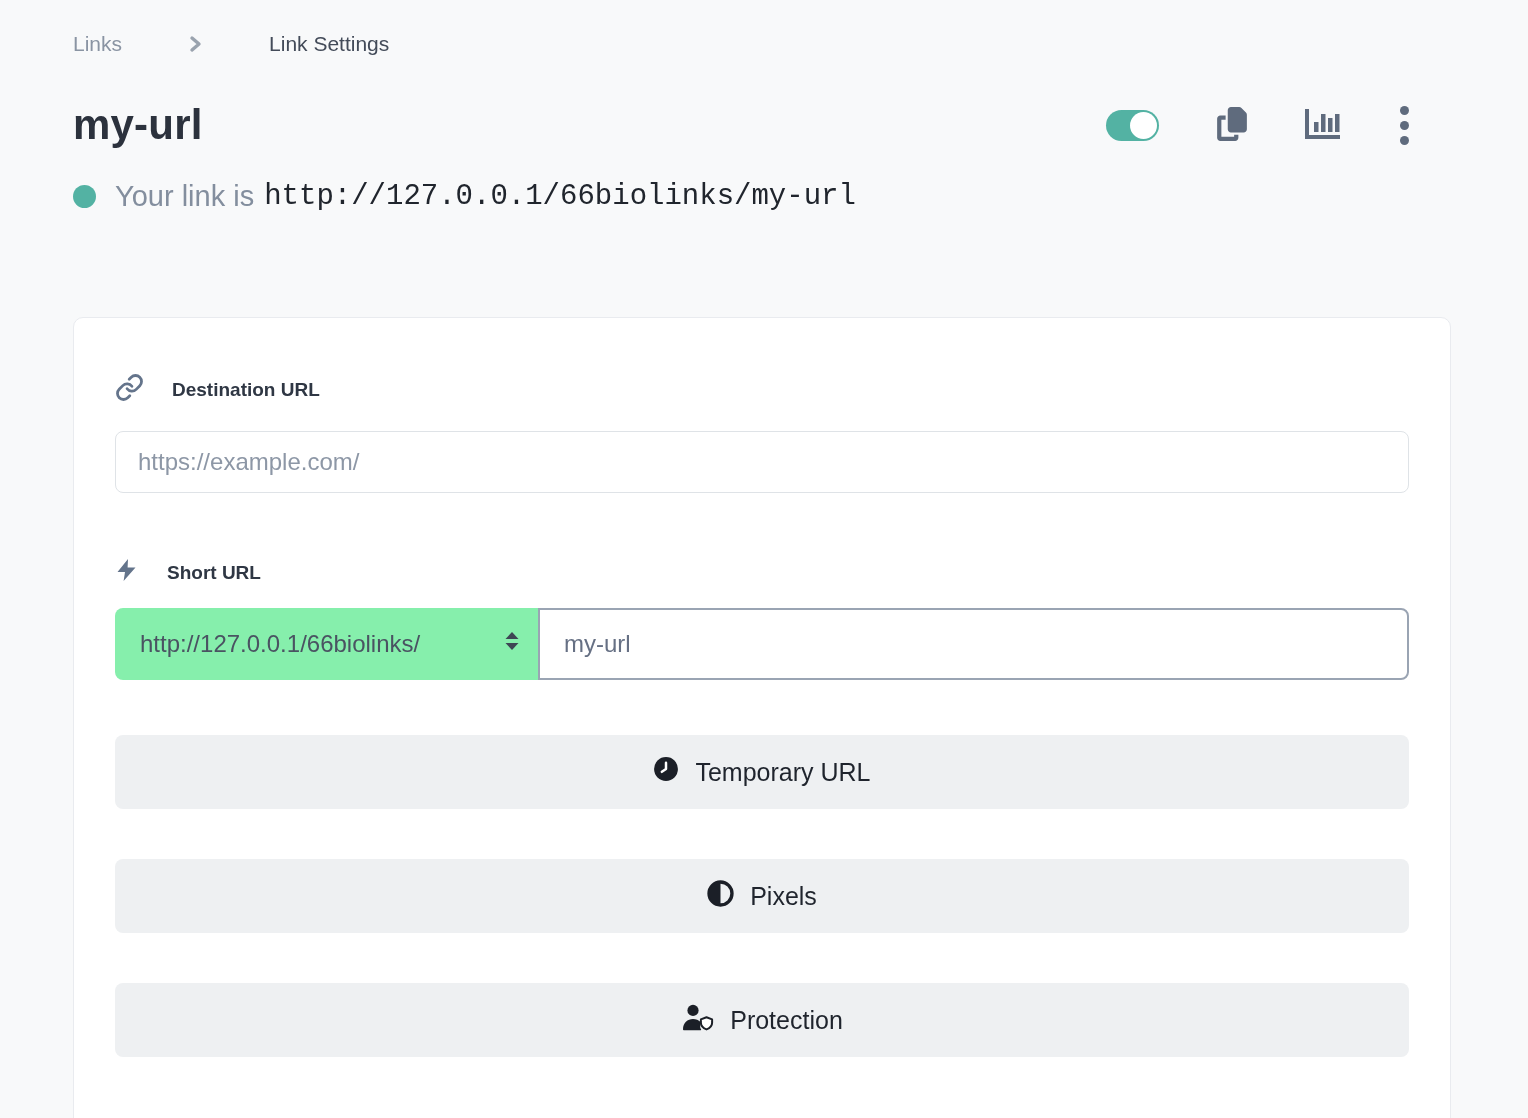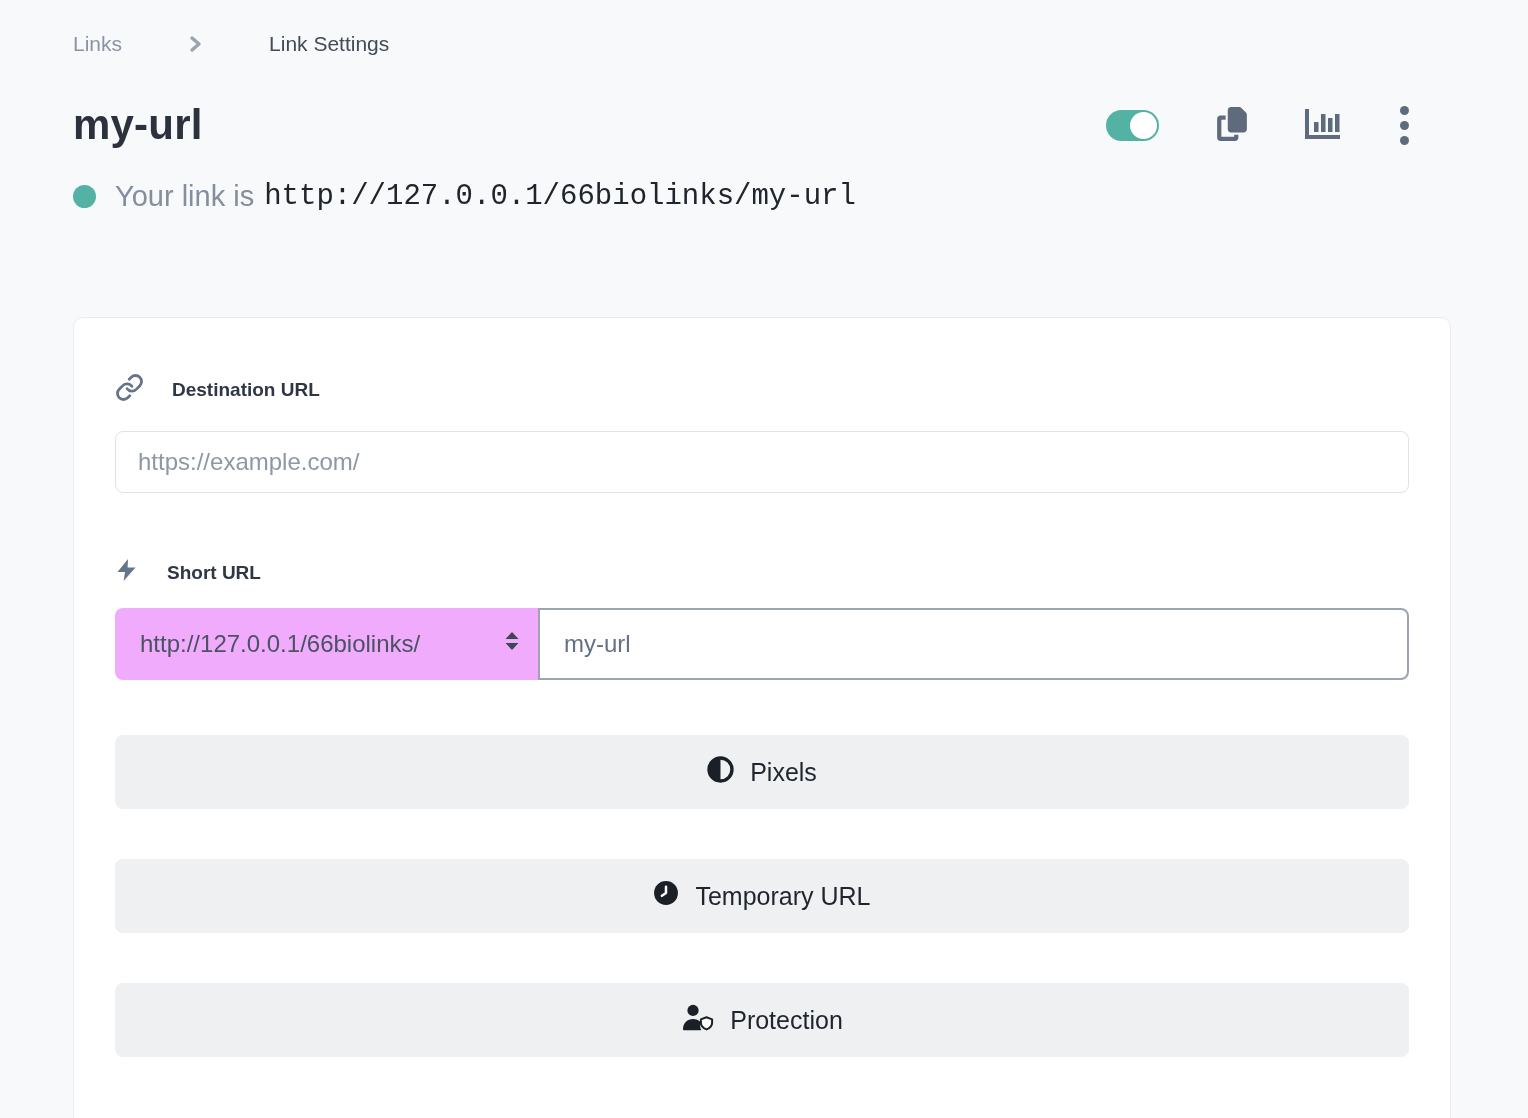--- a/index.html
+++ b/index.html
@@ -61,21 +61,21 @@
     background: #ffffff;
     outline: none;
   }
   .text-input::placeholder { color: #8d97a6; }
 
   .label-short { margin-top: 63px; }
 
   .shorturl-row { margin-top: 19px; display: flex; height: 72px; }
   .domain-select {
     width: 423px; flex: none;
-    background: #f0abfc;
+    background: #86efac;
     border-radius: 8px 0 0 8px;
     display: flex; align-items: center; justify-content: space-between;
     padding: 0 16px 0 25px;
     font-size: 24px; color: #4a5362;
     cursor: pointer; user-select: none;
   }
   .slug-input {
     flex: 1;
     height: 72px;
     border: 2px solid #9aa4b3;
@@ -197,36 +197,36 @@
         </span>
       </div>
       <input class="slug-input" type="text" value="my-url" style="">
     </div>
 
 
     <div class="section-buttons">
 
       <button class="section-btn">
         <span>
+          <svg width="26" height="26" viewBox="0 0 24 24">
+            <circle cx="12" cy="12" r="11" fill="#1b1f27"></circle>
+            <path d="M12 6.2 V12 L8.2 14.6" fill="none" stroke="#ffffff" stroke-width="2.3" stroke-linecap="round" stroke-linejoin="round"></path>
+          </svg>
+        </span>
+        <span>Temporary URL</span>
+      </button>
+
+      <button class="section-btn">
+        <span>
           <svg width="27" height="27" viewBox="0 0 24 24">
             <circle cx="12" cy="12" r="10.2" fill="none" stroke="#1b1f27" stroke-width="3"></circle>
             <path d="M12 1.8 A10.2 10.2 0 0 0 12 22.2 Z" fill="#1b1f27"></path>
           </svg>
         </span>
         <span>Pixels</span>
-      </button>
-
-      <button class="section-btn">
-        <span>
-          <svg width="26" height="26" viewBox="0 0 24 24">
-            <circle cx="12" cy="12" r="11" fill="#1b1f27"></circle>
-            <path d="M12 6.2 V12 L8.2 14.6" fill="none" stroke="#ffffff" stroke-width="2.3" stroke-linecap="round" stroke-linejoin="round"></path>
-          </svg>
-        </span>
-        <span>Temporary URL</span>
       </button>
 
       <button class="section-btn">
         <span>
           <svg width="33" height="27" viewBox="0 0 33 27">
             <circle cx="12" cy="6.4" r="5.6" fill="#1b1f27"></circle>
             <path d="M2 25.2 c0-6.2 4.5-10.3 10-10.3 c3 0 5.7 1.2 7.5 3.2 l-0.3 5.4 c0.2 0.8 0.5 1.4 1 2 l-0.4 0.8 H3.2 c-0.7 0-1.2-0.5-1.2-1.1 Z" fill="#1b1f27"></path>
             <path d="M25.5 13.2 l5.6 2.2 v3.3 c0 3.2-2.3 5.4-5.6 6.7 c-3.3-1.3-5.6-3.5-5.6-6.7 v-3.3 Z" fill="#ffffff" stroke="#1b1f27" stroke-width="2" stroke-linejoin="round"></path>
           </svg>
         </span>

